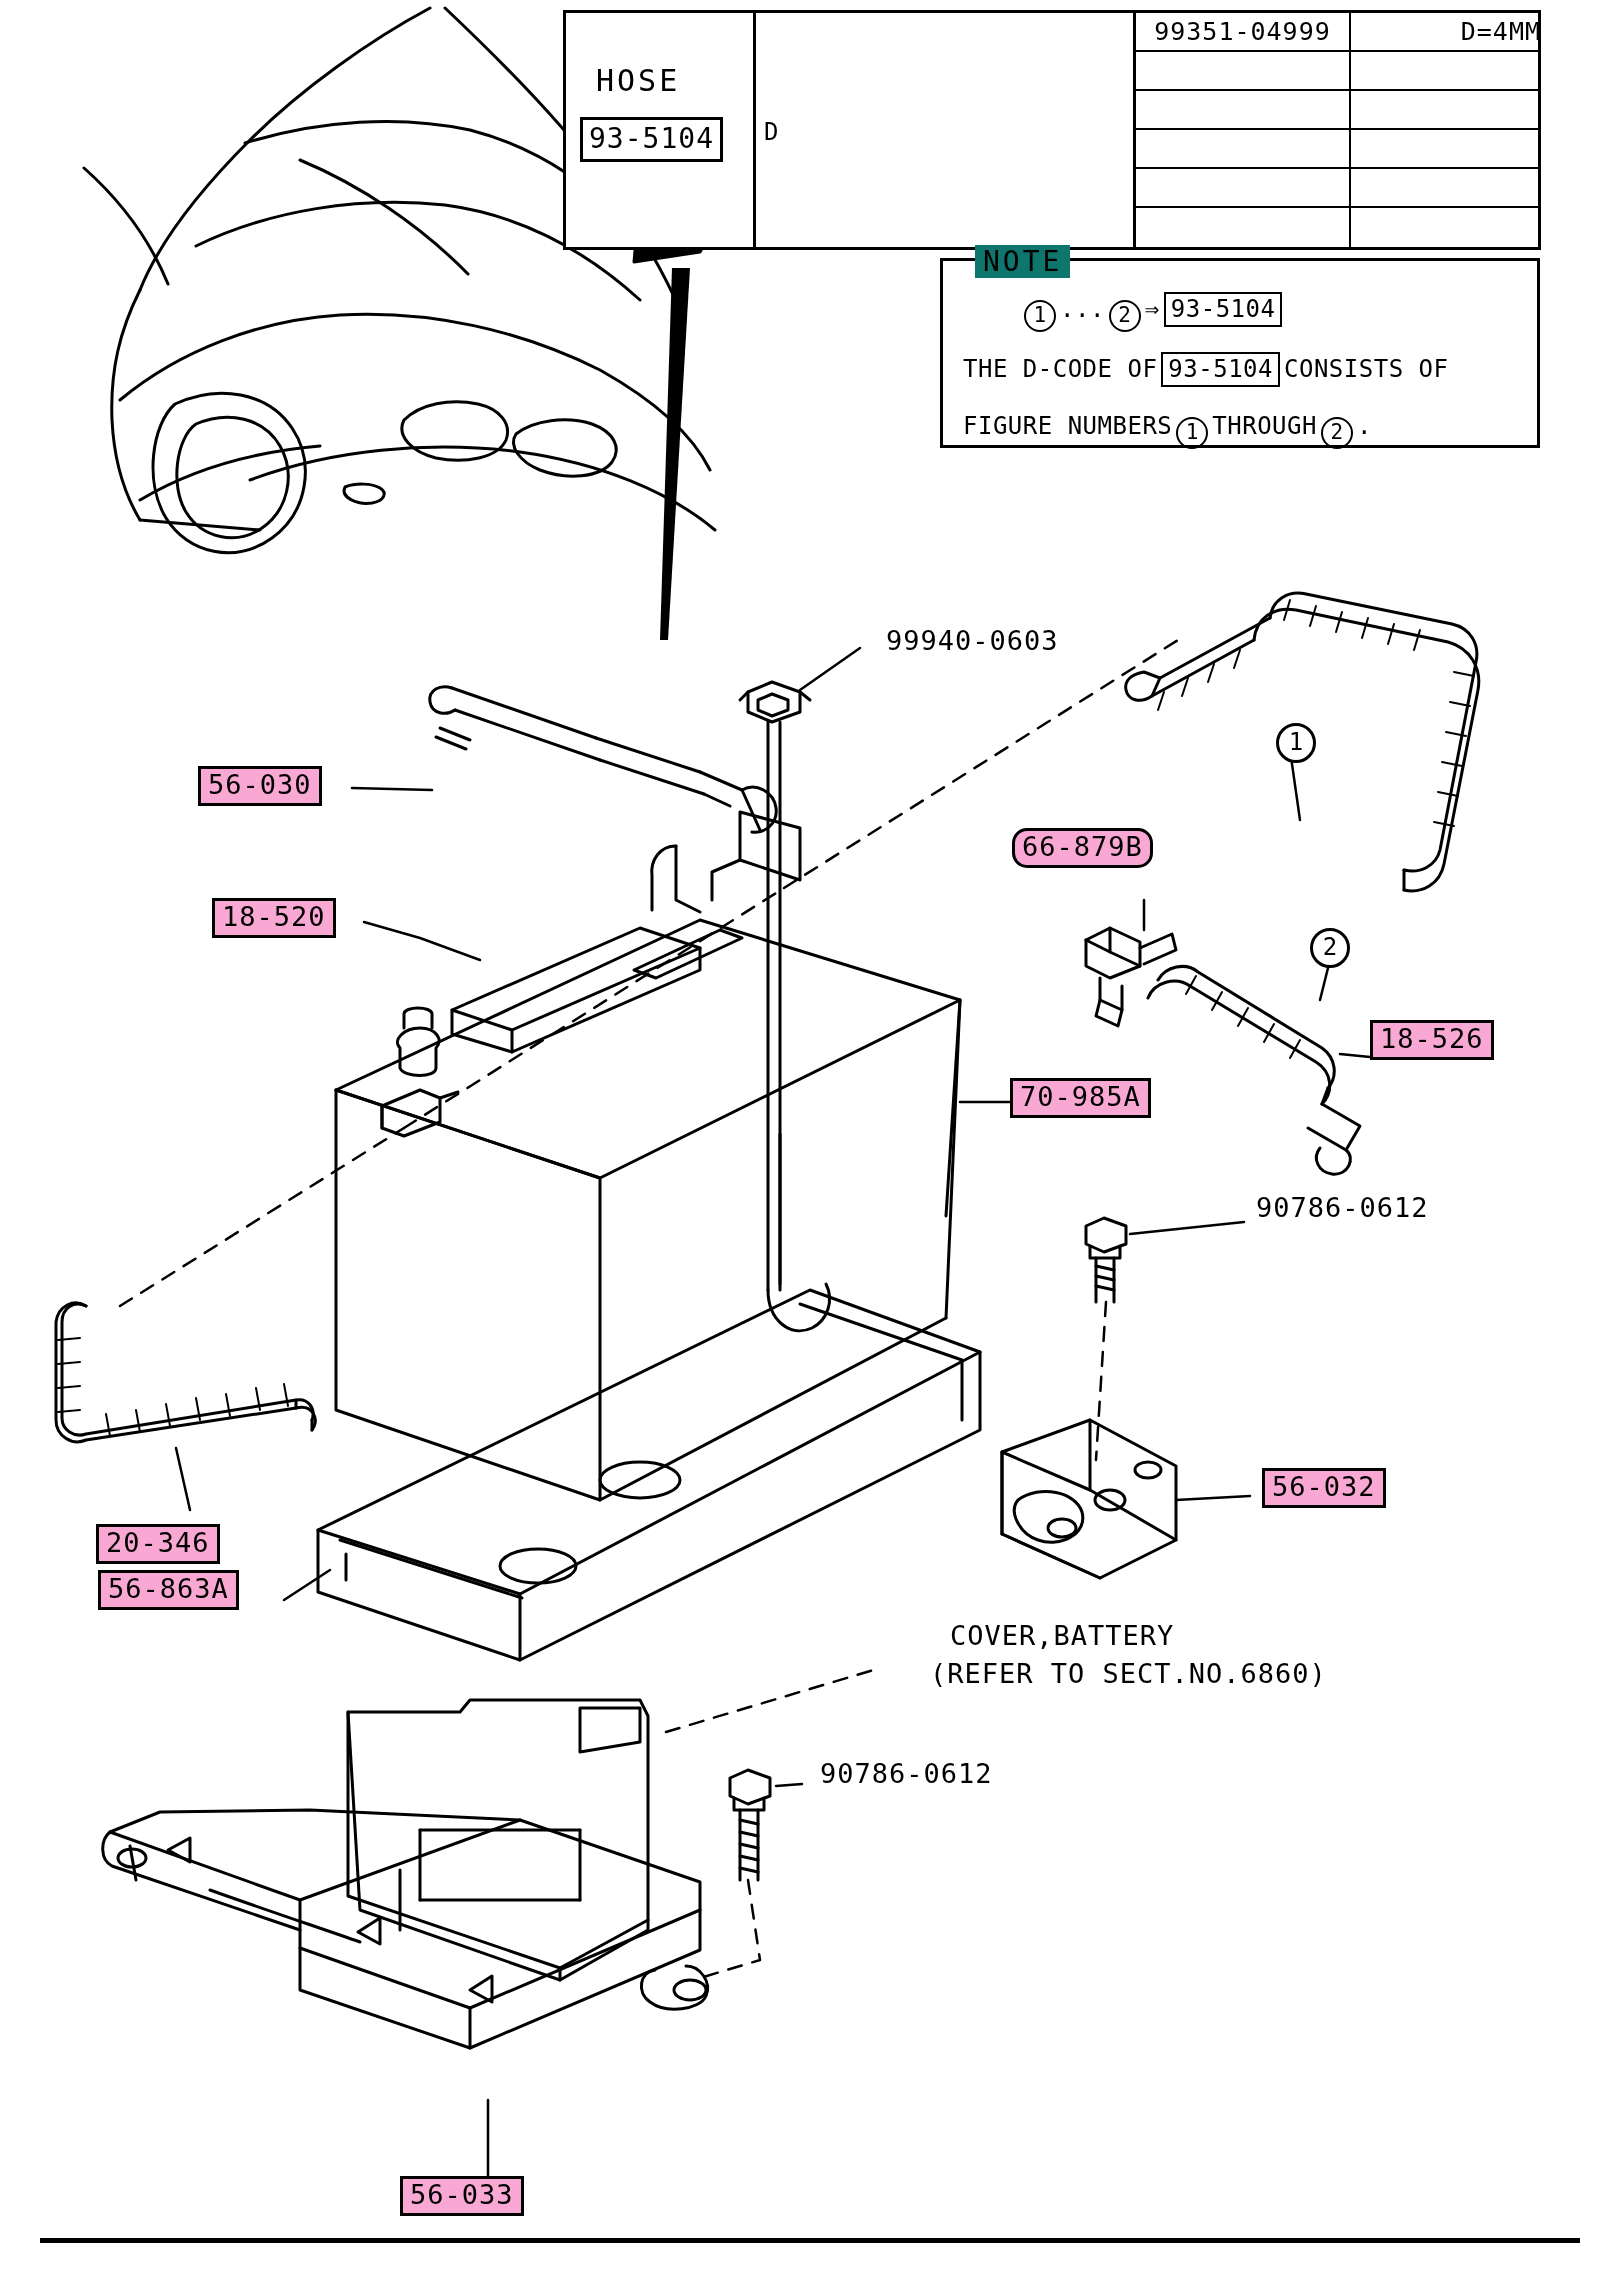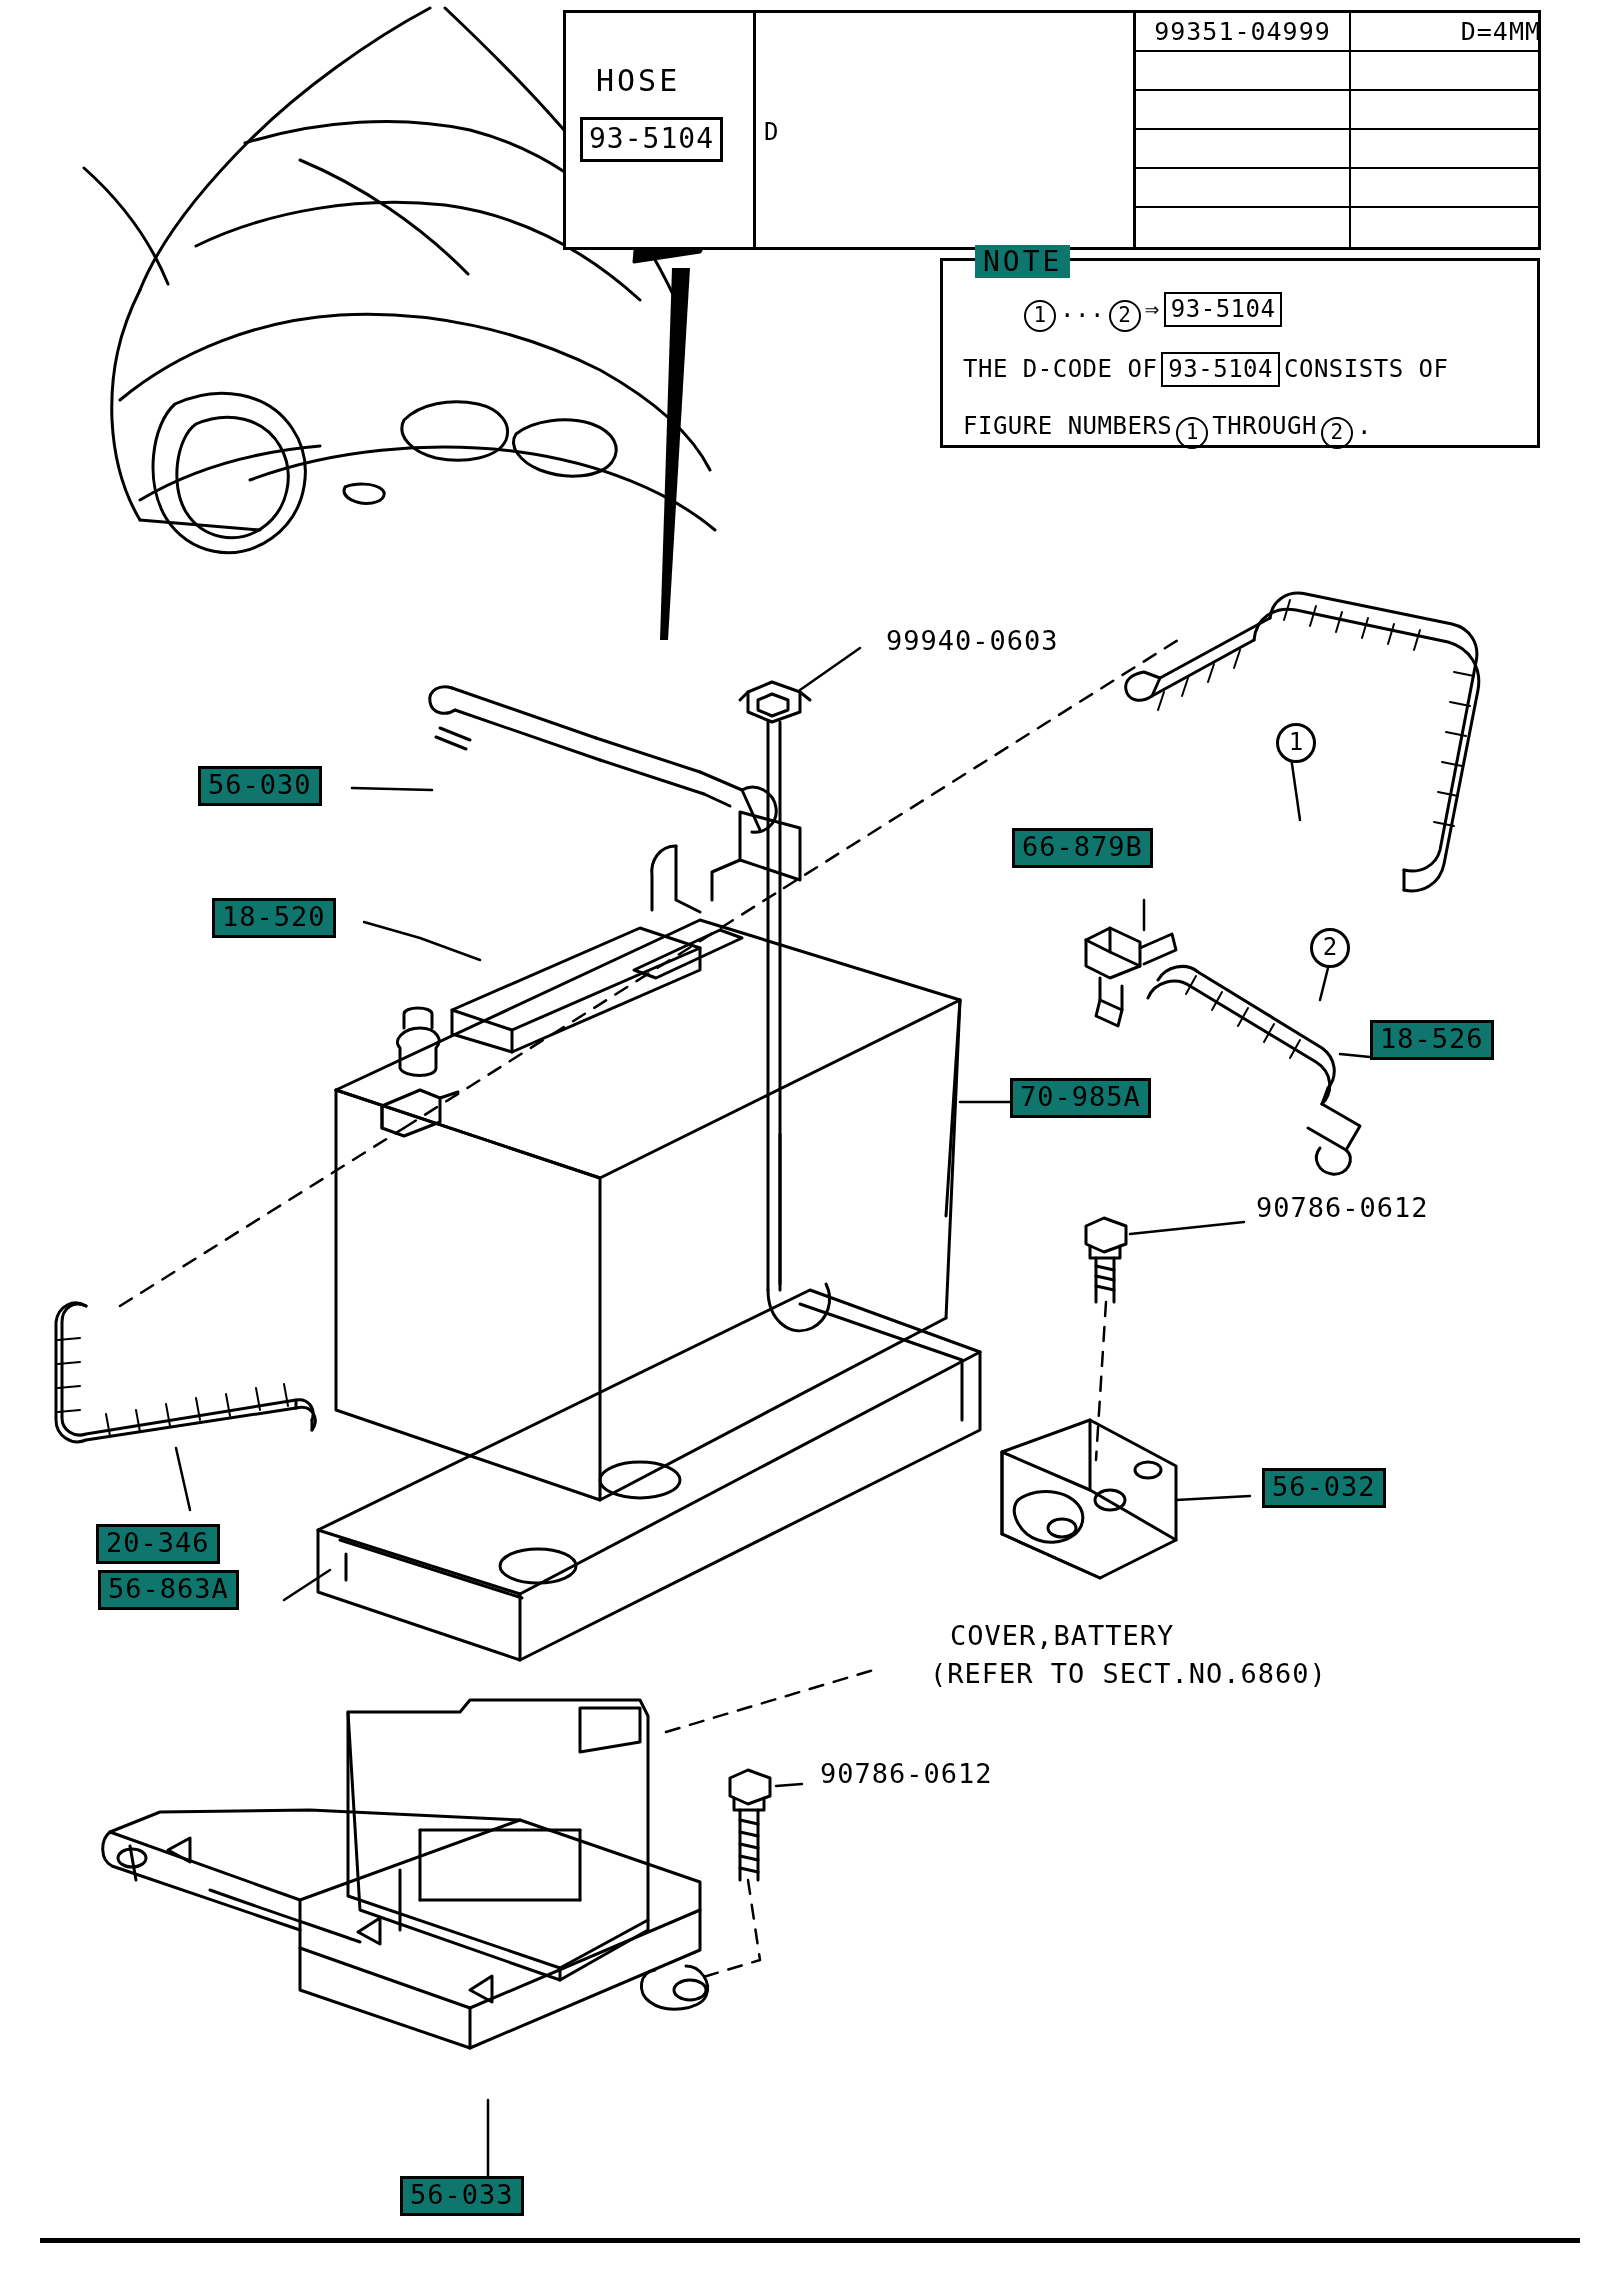--- a/index.html
+++ b/index.html
@@ -23,21 +23,21 @@
   }
   svg.art {
     position: absolute;
     left: 0; top: 0;
     width: 1621px;
     height: 2277px;
   }
   .lbl {
     position: absolute;
     border: 3px solid #000;
-    background: #0f766e;
+    background: #f9a8d4;
     font-family: "DejaVu Sans Mono", monospace;
     font-size: 27px;
     letter-spacing: 1px;
     padding: 2px 7px 4px 7px;
     white-space: nowrap;
     line-height: 1.05;
   }
   .plain {
     position: absolute;
     font-family: "DejaVu Sans Mono", monospace;
@@ -487,21 +487,21 @@
   <div class="noteline" style="left:963px; top:412px;">
     <span>FIGURE NUMBERS</span><span class="inlinecirc">1</span><span>THROUGH</span><span class="inlinecirc">2</span><span>.</span>
   </div>
 
   <div class="plain" style="left:886px; top:625px;">99940-0603</div>
 
   <div class="lbl" style="left:198px; top:766px;">56-030</div>
 
   <div class="lbl" style="left:212px; top:898px;">18-520</div>
 
-  <div class="lbl" style="left:1012px; top:828px;">66-879B</div>
+  <div class="lbl" style="left:1012px; top:828px;border-radius:15px;">66-879B</div>
 
   <div class="lbl" style="left:1370px; top:1020px;">18-526</div>
 
   <div class="lbl" style="left:1010px; top:1078px;">70-985A</div>
 
   <div class="plain" style="left:1256px; top:1192px;">90786-0612</div>
 
   <div class="lbl" style="left:1262px; top:1468px;">56-032</div>
 
   <div class="lbl" style="left:96px; top:1524px;text-align:center;">20-346</div>

